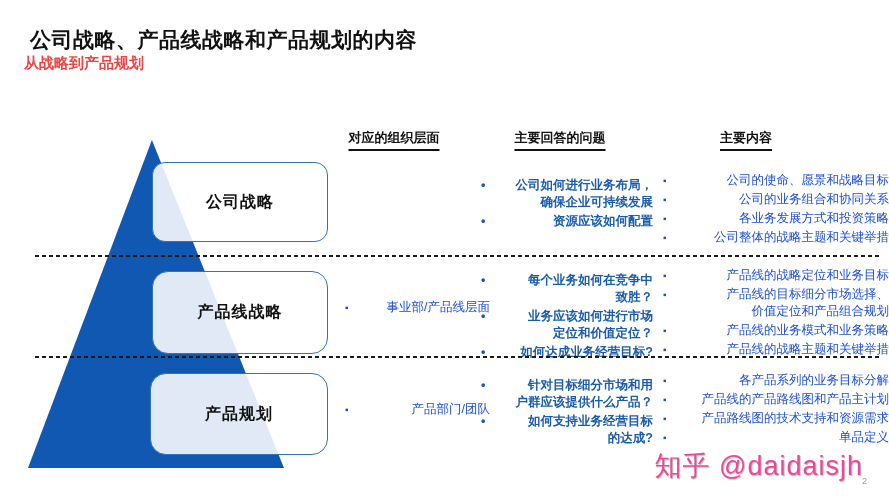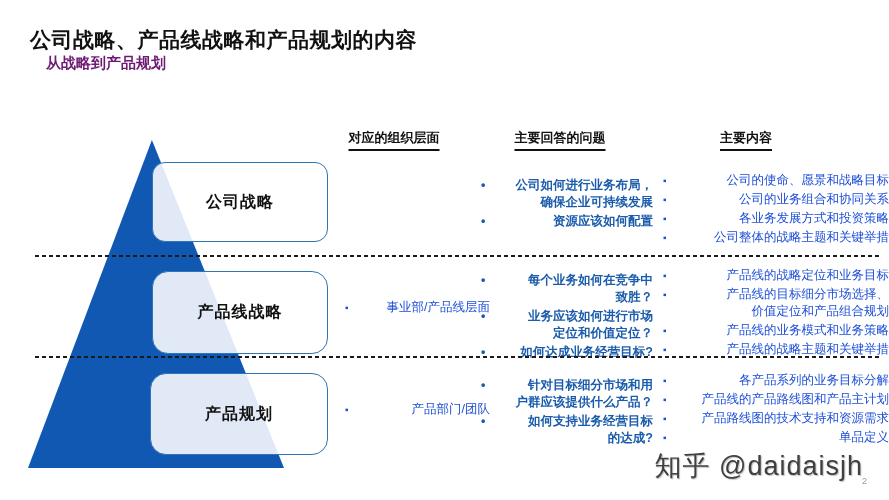--- a/index.html
+++ b/index.html
@@ -5,21 +5,21 @@
   html,body{margin:0;padding:0;}
   .slide{
     position:relative;width:889px;height:500px;background:#ffffff;overflow:hidden;
     font-family:"Liberation Sans","DejaVu Sans",sans-serif;
   }
   .title{
     position:absolute;left:30px;top:26px;font-size:21px;font-weight:700;color:#111;
     letter-spacing:0.5px;
   }
   .subtitle{
-    position:absolute;left:46px;top:54px;font-size:15px;font-weight:700;color:#701a75;
+    position:absolute;left:24px;top:54px;font-size:15px;font-weight:700;color:#ef4444;
   }
   .col-head{
     position:absolute;top:129px;transform:translateX(-50%);font-size:13px;font-weight:700;
     color:#111;border-bottom:2px solid #111;padding-bottom:2px;white-space:nowrap;
   }
   .pyramid{
     position:absolute;left:28px;top:140px;width:256px;height:328px;background:#1158b2;
     clip-path:polygon(48.4% 0,100% 100%,0 100%);z-index:1;
   }
   .dash-line{
@@ -42,21 +42,21 @@
   }
   .item::before{position:absolute;left:0;top:0;}
   .org .item::before{content:"▪";font-size:10px;}
   .content .item::before{content:"▪";font-size:10px;}
   .questions .item{color:#1a5cab;font-weight:700;}
   .questions .item::before{content:"•";color:#1a5cab;}
   .org-cell{left:345px;width:145px;}
   .q-cell{left:481px;width:172px;}
   .c-cell{left:663px;width:226px;}
   .watermark{
-    position:absolute;right:26px;top:448px;z-index:4;font-size:27px;color:#404040;
+    position:absolute;right:26px;top:448px;z-index:4;font-size:27px;color:#ec4899;
     letter-spacing:1px;text-shadow:1px 1px 1px #bdbdbd, -1px -1px 0 #ffffff;
   }
   .page-num{position:absolute;right:22px;top:476px;font-size:9px;color:#9a9a9a;z-index:4;}
 </style>
 </head>
 <body>
 
 <div class="slide">
 
   <div class="title">公司战略、产品线战略和产品规划的内容</div>

